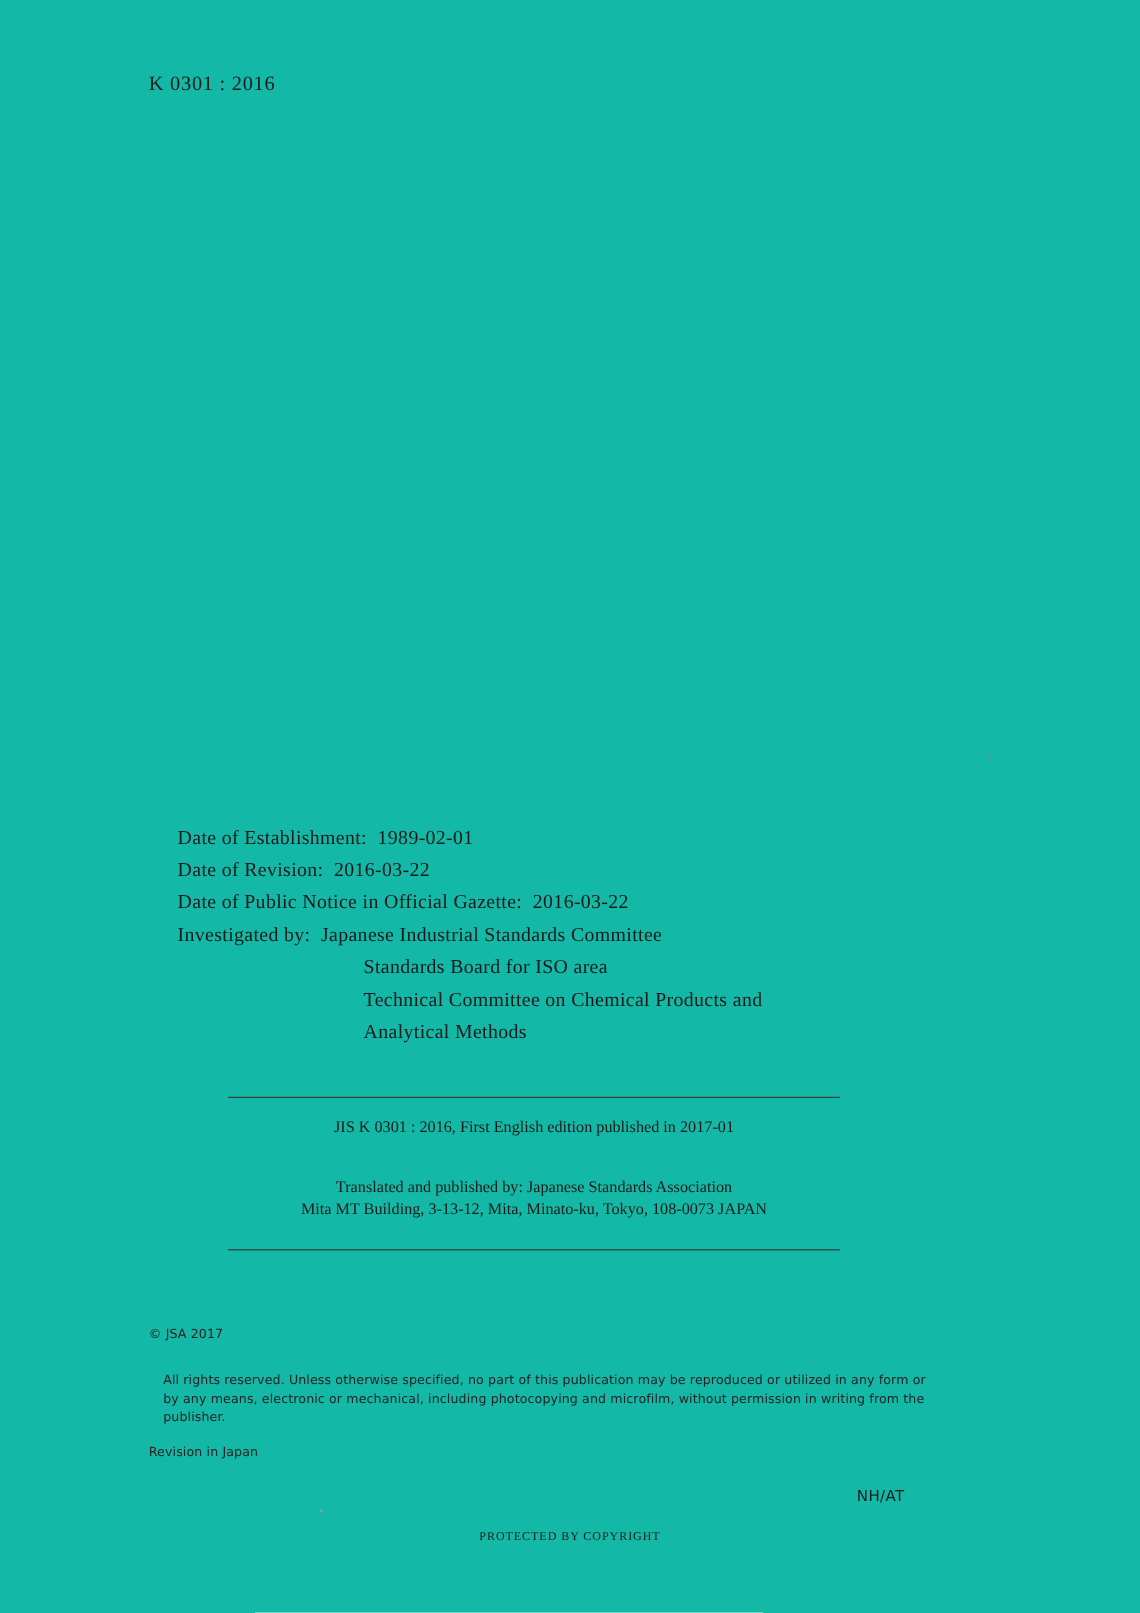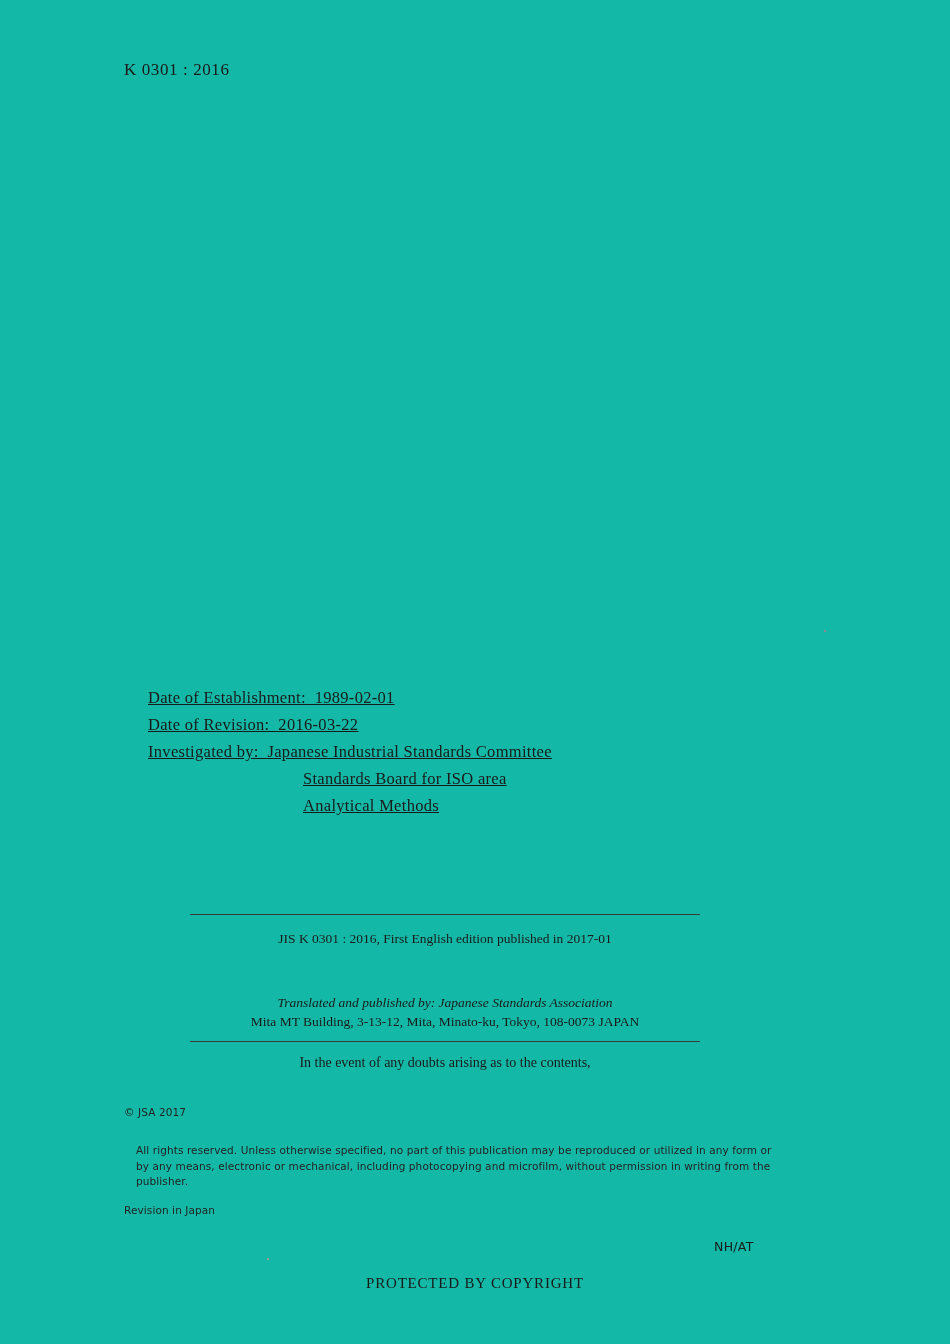--- a/index.html
+++ b/index.html
@@ -50,21 +50,20 @@
     position: absolute;
     left: 148px;
     top: 684px;
     width: 650px;
     font-size: 16.5px;
     line-height: 27px;
     letter-spacing: 0.3px;
   }
   .meta-line {
     white-space: pre;
-    text-decoration: underline;
   }
   .meta-line.indent {
     padding-left: 155px;
   }
 
   .rule {
     position: absolute;
     left: 190px;
     width: 510px;
     height: 1px;
@@ -81,23 +80,22 @@
     text-align: center;
     font-size: 13.5px;
     line-height: 20px;
     color: #1a1a1a;
   }
   .pub-edition {
     margin-top: 4px;
     font-family: Liberation Serif, serif;
   }
   .pub-translate {
-    margin-top: 44px;
+    margin-top: 30px;
     line-height: 19px;
-    font-style: italic;
   }
 
   .authority {
     position: absolute;
     left: 190px;
     top: 1053px;
     width: 510px;
     text-align: center;
     font-size: 14px;
     line-height: 20px;
@@ -136,54 +134,55 @@
     margin-top: 21px;
   }
 
   .footer {
     position: absolute;
     left: 0;
     top: 1275px;
     width: 950px;
     text-align: center;
     font-family: "Liberation Serif", serif;
-    font-size: 15px;
+    font-size: 10px;
     letter-spacing: 0.8px;
     color: #1a1a1a;
   }
 </style>
 </head>
 <body>
 
 <div class="page">
 
   <div class="header-code">K 0301 : 2016</div>
 
   <div class="stray-dot"></div>
 
   <div class="meta-block">
     <div class="meta-line">Date of Establishment:  1989-02-01</div>
     <div class="meta-line">Date of Revision:  2016-03-22</div>
+    <div class="meta-line">Date of Public Notice in Official Gazette:  2016-03-22</div>
     <div class="meta-line">Investigated by:  Japanese Industrial Standards Committee</div>
     <div class="meta-line indent">Standards Board for ISO area</div>
+    <div class="meta-line indent">Technical Committee on Chemical Products and</div>
     <div class="meta-line indent">Analytical Methods</div>
   </div>
 
   <div class="rule rule-top"></div>
 
   <div class="pub-block">
     <div class="pub-edition">JIS K 0301 : 2016, First English edition published in 2017-01</div>
     <div class="pub-translate">Translated and published by: Japanese Standards Association</div>
     <div>Mita MT Building, 3-13-12, Mita, Minato-ku, Tokyo, 108-0073  JAPAN</div>
   </div>
 
   <div class="rule rule-bottom"></div>
 
   <div class="authority">
-    <div>In the event of any doubts arising as to the contents,</div>
   </div>
 
   <div class="copyright-block">
     <div class="copyright-line">© JSA 2017</div>
     <div class="rights-text">All rights reserved.  Unless otherwise specified, no part of this publication may be reproduced or utilized in any form or by any means, electronic or mechanical, including photocopying and microfilm, without permission in writing from the publisher.</div>
     <div class="printed">Revision in Japan</div>
   </div>
 
   <div class="nhat">NH/AT</div>
 

